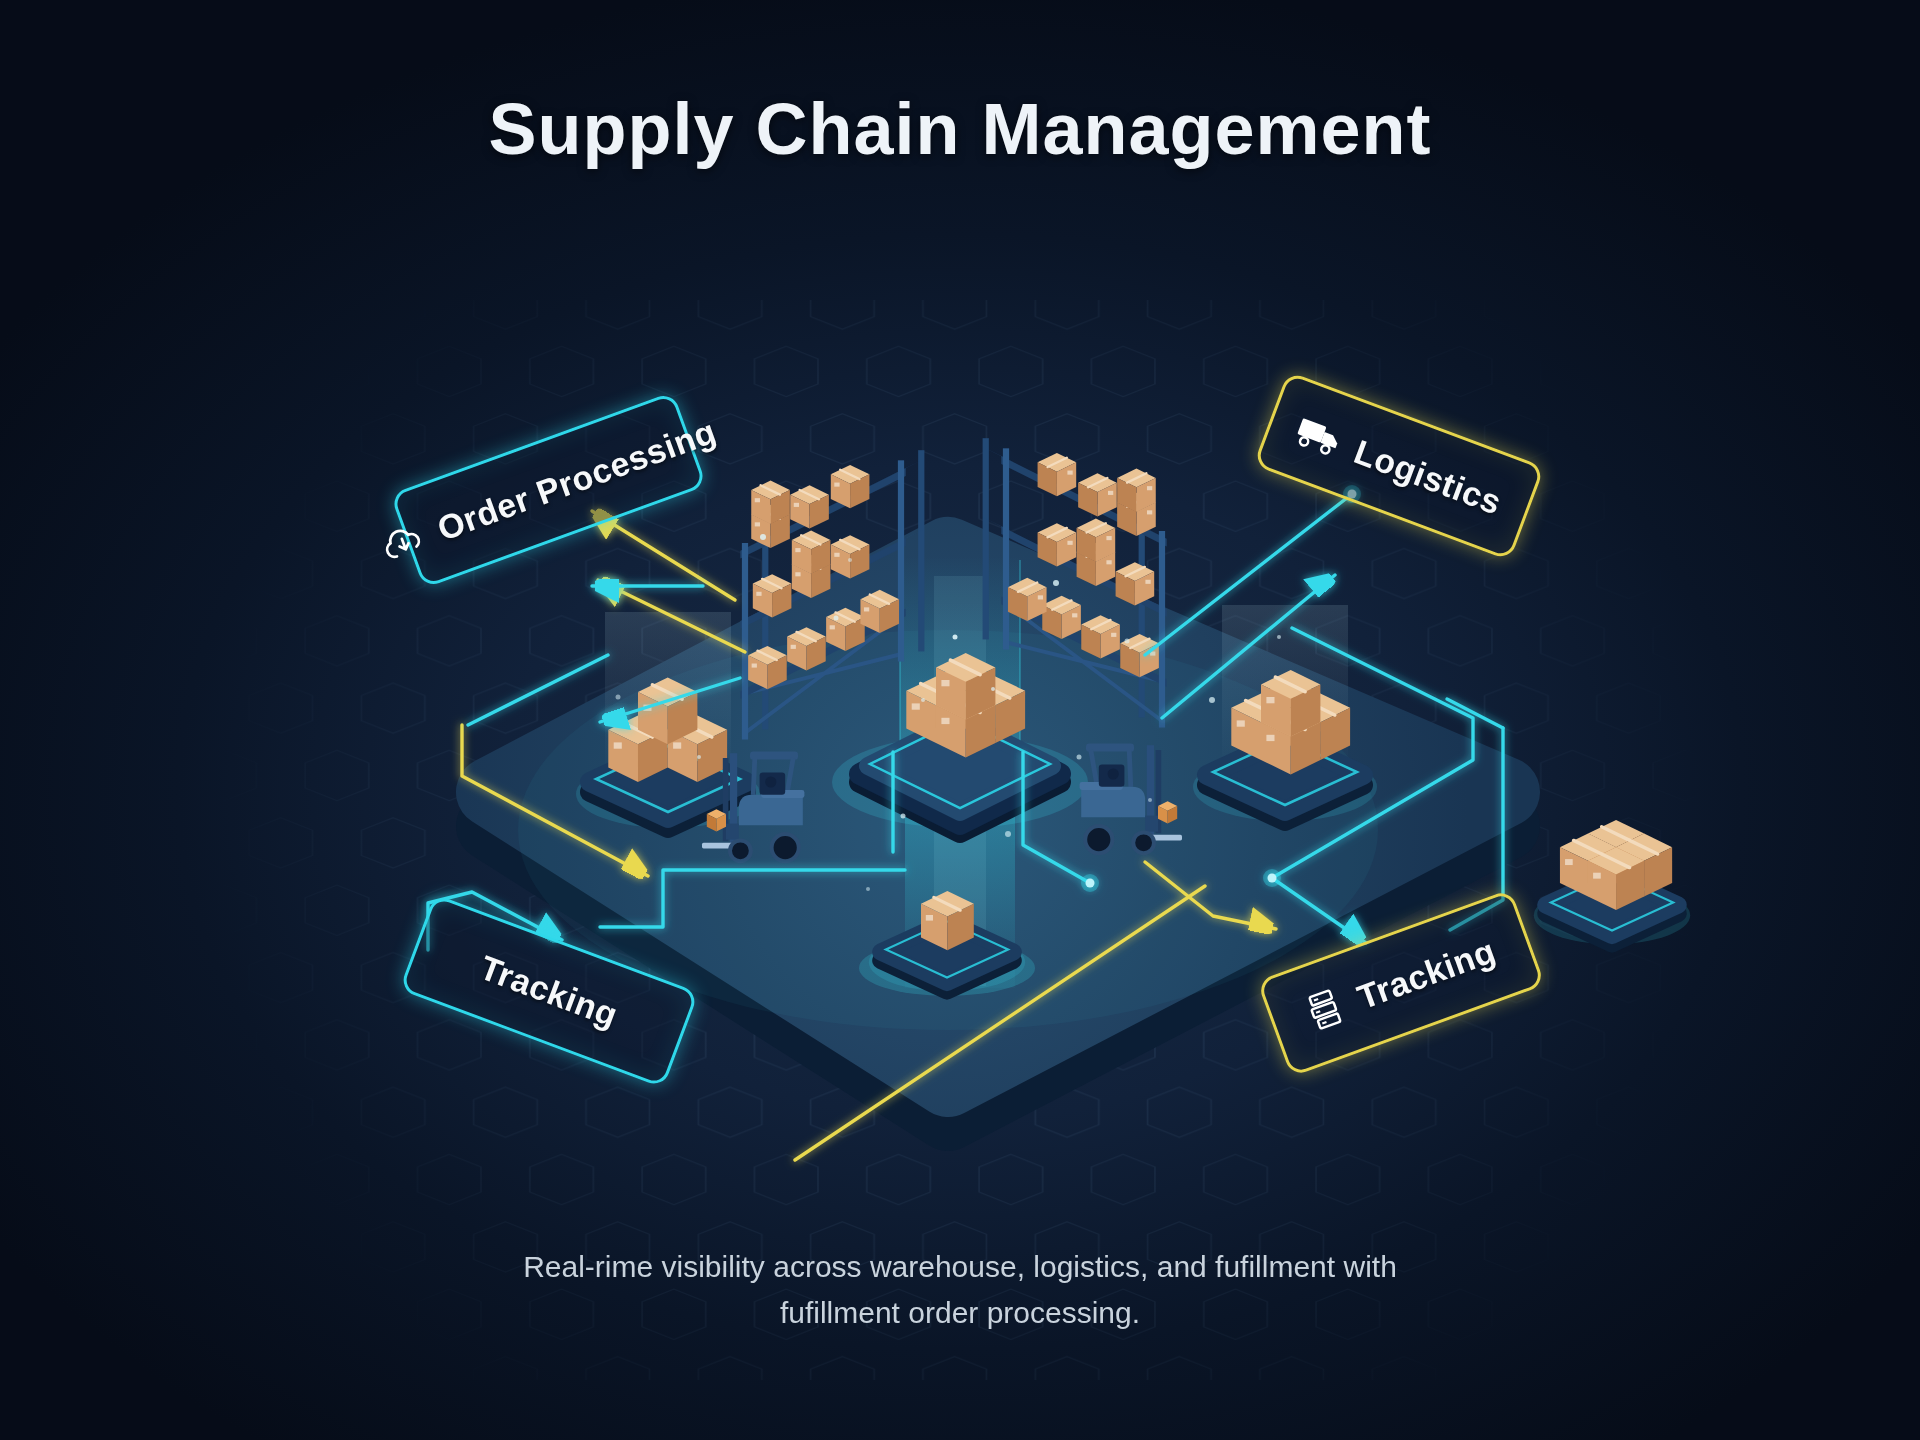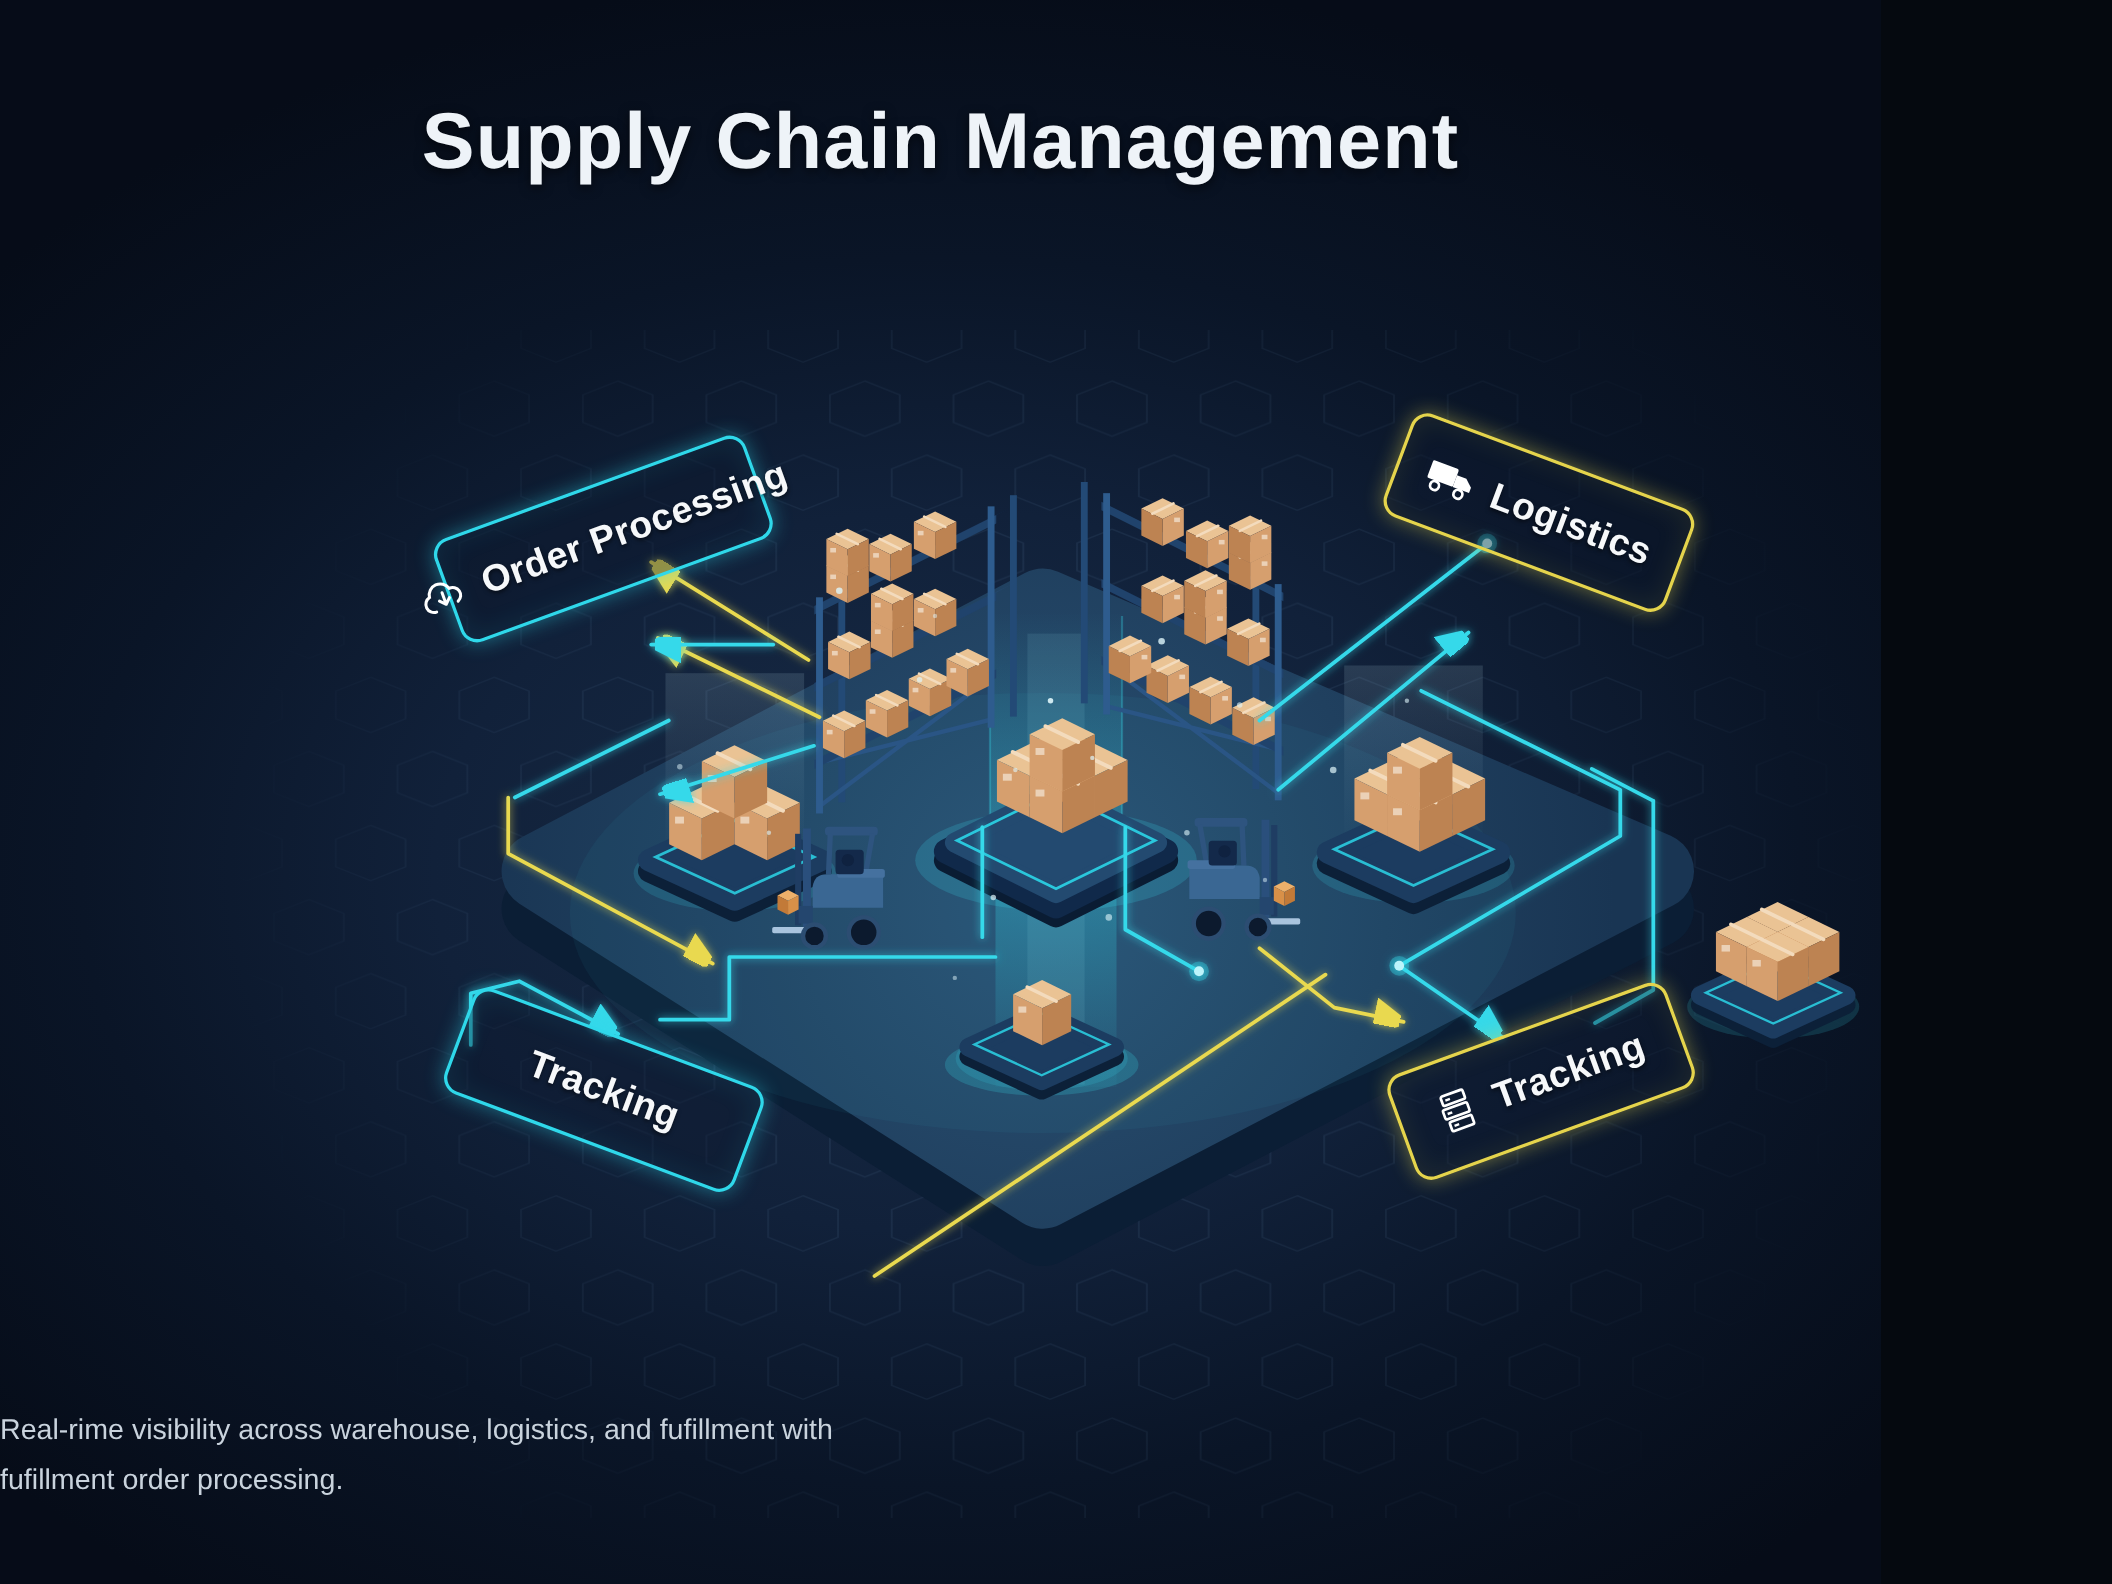--- a/index.html
+++ b/index.html
@@ -1,17 +1,17 @@
 <!DOCTYPE html>
 <html><head>
 <meta charset="utf-8">
 <style>
   html,body{margin:0;padding:0;background:#05090f;}
   .stage{
-    position:relative;width:1710px;height:1440px;overflow:hidden;
+    position:relative;width:1920px;height:1440px;overflow:hidden;
     font-family:"Liberation Sans", sans-serif;
     background:radial-gradient(ellipse 1150px 820px at 50% 55%, #182c47 0%, #11213a 40%, #0a1527 68%, #060c18 100%);
   }
   .scene{position:absolute;inset:0;}
   .title{
     position:absolute;top:88px;left:0;right:0;text-align:center;
     font-size:72px;font-weight:800;letter-spacing:1px;color:#eef3f8;
     text-shadow:0 2px 10px rgba(0,0,0,.6);
   }
   .node{
@@ -22,22 +22,22 @@
   }
   .node .lbl{white-space:nowrap;}
   .node svg{flex:0 0 auto;}
   .cy{border-color:#2fd8ea;box-shadow:0 0 18px rgba(47,216,234,.45), inset 0 0 26px rgba(47,216,234,.10);}
   .yl{border-color:#e5d44c;box-shadow:0 0 18px rgba(229,212,76,.45), inset 0 0 26px rgba(229,212,76,.10);}
   .op{left:398px;top:440px;width:295px;height:94px;transform:rotate(-20deg);}
   .lg{left:1262px;top:416px;width:268px;height:94px;transform:rotate(20.5deg);}
   .tl{left:408px;top:940px;width:276px;height:96px;transform:rotate(20.5deg);}
   .tr{left:1266px;top:932px;width:264px;height:96px;transform:rotate(-20deg);}
   .caption{
-    position:absolute;top:1276px;left:0;right:0;
-    font-size:26px;line-height:46px;color:#c9d3dd;font-weight:400;
+    position:absolute;top:1244px;left:0;right:0;text-align:center;
+    font-size:30px;line-height:46px;color:#c9d3dd;font-weight:400;
   }
   
   .w{fill:none;stroke-width:3.4;stroke-linecap:round;stroke-linejoin:round;}
   .wy{stroke:#e9d94f;}
   .wc{stroke:#35d9ea;}
 </style>
 </head>
 <body>
 
 <div class="stage">

